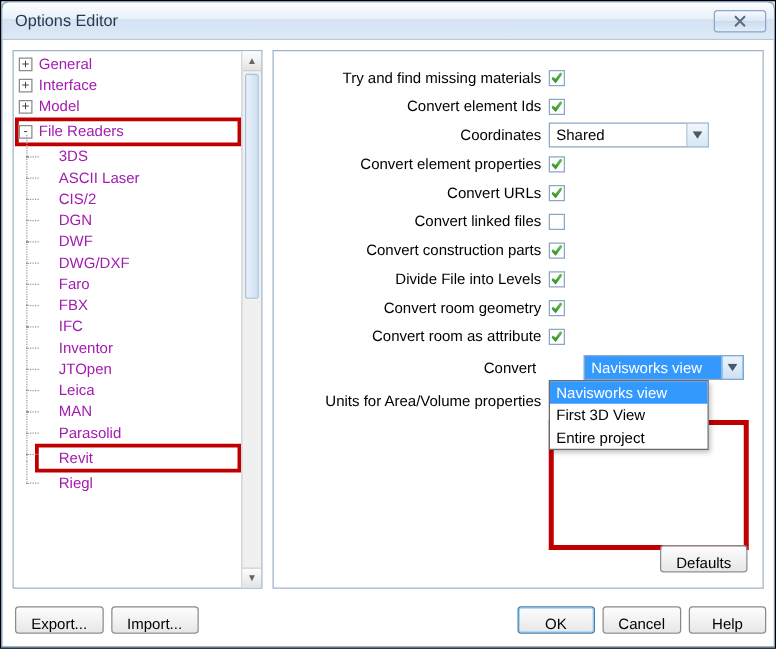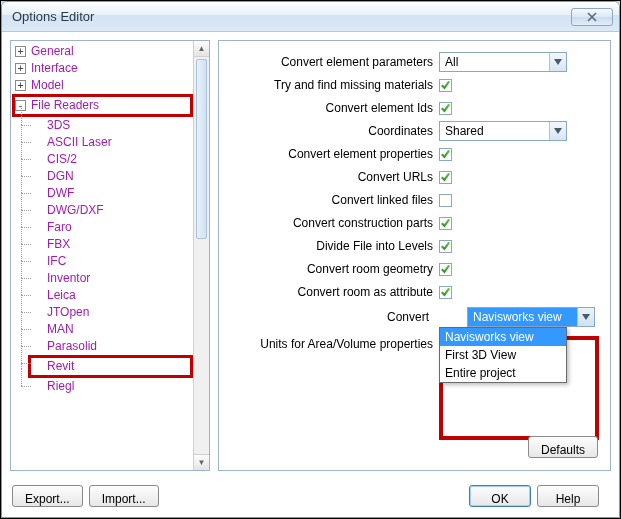--- a/index.html
+++ b/index.html
@@ -164,21 +164,21 @@
   .defaults-row { position: absolute; right: 12px; bottom: 12px; }
   .btn {
     height: 22px; padding: 0 12px;
     background: linear-gradient(180deg,#fdfdfd,#e7e7e7);
     border: 1px solid #8a8a8a; border-radius: 3px;
     display: inline-flex; align-items: flex-end; justify-content: center;
     color: #000; min-width: 62px;
   }
   .btn.default { border: 1px solid #3c7fb1; box-shadow: 0 0 0 1px #a6d1f0 inset; }
   .footer {
-    display: flex; align-items: center; padding: 6px 20px 10px 10px; gap: 6px;
+    display: flex; align-items: center; padding: 6px 6px 10px 10px; gap: 6px;
   }
   .footer .spacer { flex: 1; }
 </style>
 </head>
 <body>
 
 <div class="window">
 
   <div class="titlebar">
     <div class="title">Options Editor</div>
@@ -274,27 +274,27 @@
                 </li>
               <li>
                   <span class="row">
                     <span class="noexp"></span>
                     <span class="label">Inventor</span>
                   </span>
                 </li>
               <li>
                   <span class="row">
                     <span class="noexp"></span>
+                    <span class="label">JTOpen</span>
+                  </span>
+                </li>
+              <li>
+                  <span class="row">
+                    <span class="noexp"></span>
                     <span class="label">Leica</span>
-                  </span>
-                </li>
-              <li>
-                  <span class="row">
-                    <span class="noexp"></span>
-                    <span class="label">JTOpen</span>
                   </span>
                 </li>
               <li>
                   <span class="row">
                     <span class="noexp"></span>
                     <span class="label">MAN</span>
                   </span>
                 </li>
               <li>
                   <span class="row">
@@ -319,33 +319,20 @@
         </ul>
       </div>
       <div class="vscroll">
         <div class="arrow">▲</div>
         <div class="thumb"></div>
         <div class="arrow bot">▼</div>
       </div>
     </div>
 
     <div class="right-panel">
-      <div class="opt-row">
-          <div class="lbl">Convert element parameters</div>
-        <div class="ctl">
-            <div class="sel">
-              <span>All</span>
-              <span class="dd">
-                <svg viewBox="0 0 8 6">
-                  <path d="M0 0 L8 0 L4 6 Z" fill="#4a5a6a"></path>
-                </svg>
-              </span>
-            </div>
-          </div>
-        </div>
 
       <div class="opt-row">
           <div class="lbl">Try and find missing materials</div>
         <div class="ctl">
             <span class="chk checked"></span>
           </div>
         </div>
       <div class="opt-row">
           <div class="lbl">Convert element Ids</div>
         <div class="ctl">
@@ -449,16 +436,19 @@
         <span>Export...</span>
       </div>
     <div class="btn">
         <span>Import...</span>
       </div>
     <div class="spacer"></div>
     <div class="btn default">
         <span>OK</span>
       </div>
     <div class="btn">
+        <span>Cancel</span>
+      </div>
+    <div class="btn">
         <span>Help</span>
       </div>
   </div>
 </div>
 
 </body></html>

